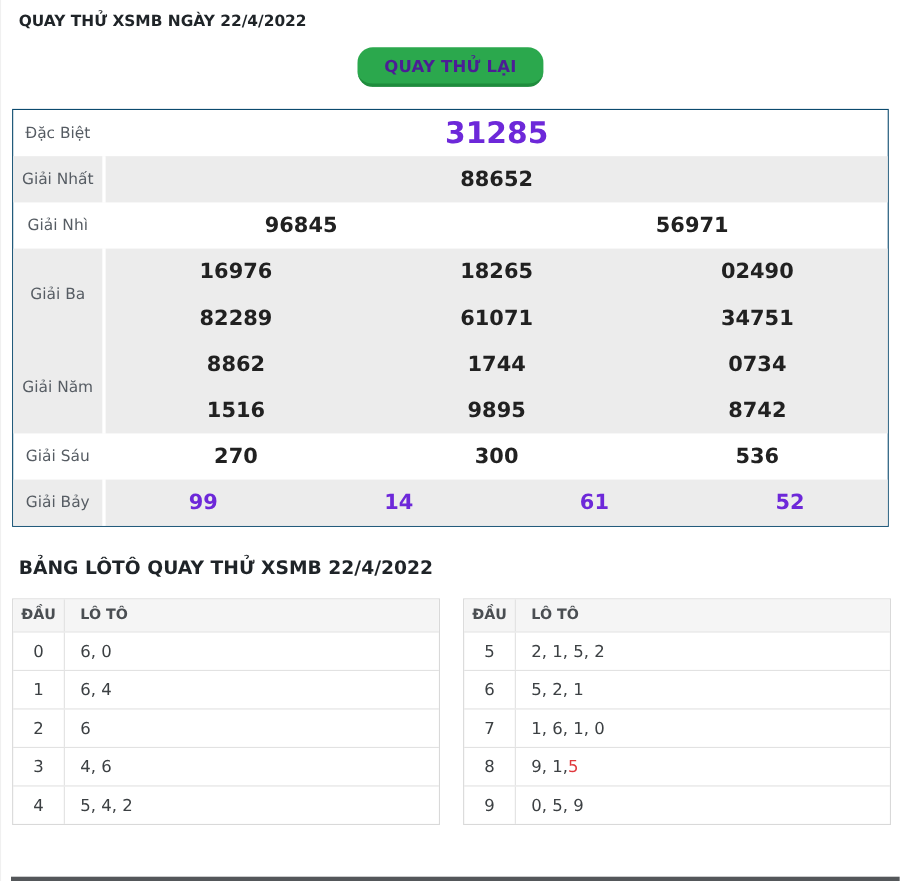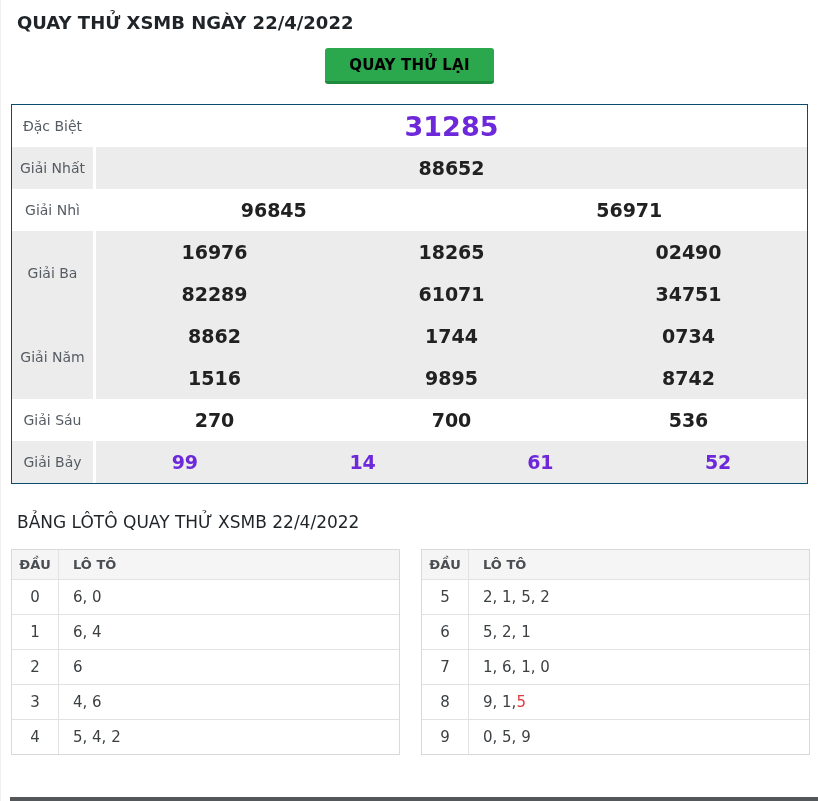--- a/index.html
+++ b/index.html
@@ -6,38 +6,38 @@
   html, body { width: 818px; height: 801px; }
   body {
     background: #ffffff;
     font-family: "DejaVu Sans", "Liberation Sans", sans-serif;
     position: relative;
     overflow: hidden;
   }
   .page { padding-top: 10px; border-left: 1px solid #f0f0f0; min-height: 801px; }
 
   .title {
-    font-size: 18px;
+    font-size: 14px;
     font-weight: bold;
     color: #1f2428;
     margin: 2px 0 15px 16px;
   }
 
   .btnwrap { text-align: center; margin-bottom: 20px; }
   .btn {
     display: inline-block;
     background: #2ba84d;
-    color: #000000;
+    color: #4c1d95;
     font-weight: bold;
     font-size: 15px;
     font-family: inherit;
     padding: 8px 24px 7px 24px;
     border: none;
     border-bottom: 3px solid #1f8c3d;
-    border-radius: 3px;
+    border-radius: 14px;
     cursor: pointer;
     letter-spacing: 0.2px;
   }
 
   
   .ptable { margin: 4px 10px; border: 1px solid #0c4a6e; }
   .prow { display: flex; }
   .prow.alt { background: #ececec; }
   .plabel {
     width: 84px; min-width: 84px;
@@ -52,21 +52,21 @@
     flex: 1;
     display: flex; align-items: center; justify-content: center;
     font-size: 19px; font-weight: bold; color: #212121;
   }
   .pnum.red { color: #6d28d9; }
   .prow-db .pnum { font-size: 27px; }
 
   
   .loto-heading {
     font-size: 17px;
-    font-weight: normal;
+    font-weight: bold;
     color: #1f2428;
     margin: 28px 0 17px 16px;
   }
   .ltables { display: flex; gap: 21px; margin: 0 8px 0 10px; }
   .ltable { flex: 1; border: 1px solid #d9d9d9; align-self: flex-start; background: #fff; }
   .lrow { display: flex; border-top: 1px solid #e2e2e2; }
   .lrow.head { border-top: none; background: #f5f5f5; }
   .ldau {
     width: 47px; min-width: 47px;
     border-right: 1px solid #e2e2e2;
@@ -162,21 +162,21 @@
           <span class="pnum">8742</span>
         </div>
       </div>
     </div>
 
     <div class="prow">
       <div class="plabel">Giải Sáu</div>
       <div class="pvals">
         <div class="pline">
           <span class="pnum">270</span>
-          <span class="pnum">700</span>
+          <span class="pnum">300</span>
           <span class="pnum">536</span>
         </div>
       </div>
     </div>
 
     <div class="prow alt">
       <div class="plabel">Giải Bảy</div>
       <div class="pvals">
         <div class="pline">
           <span class="pnum red">99</span>

